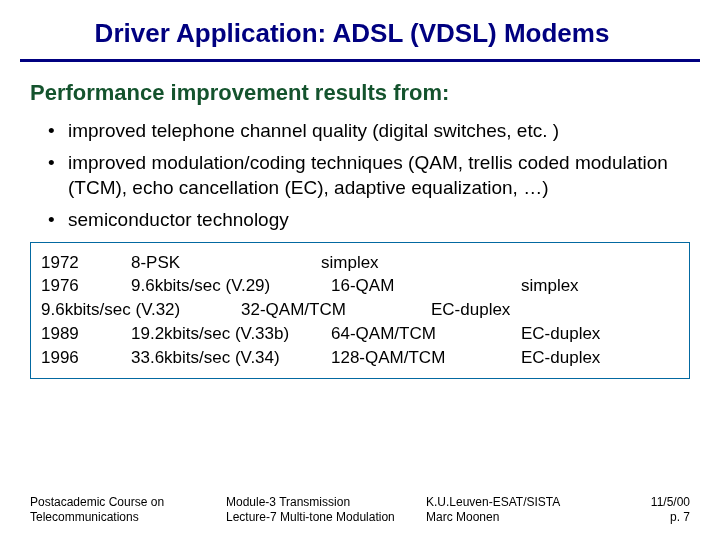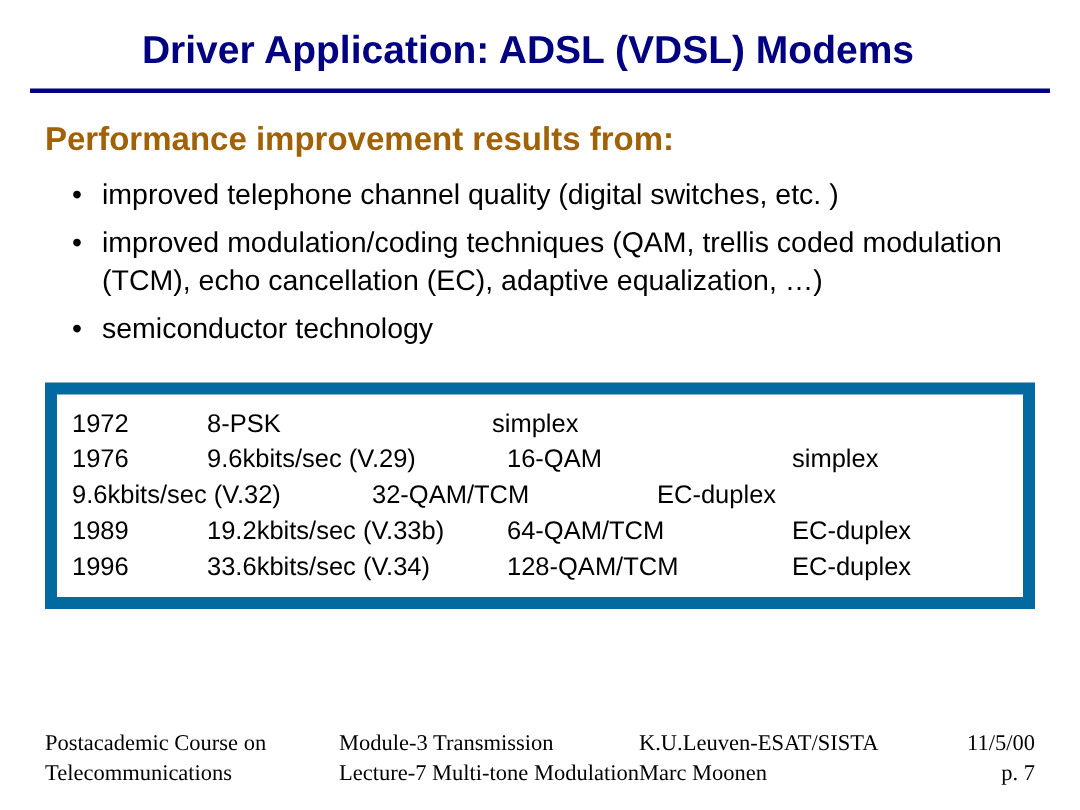--- a/index.html
+++ b/index.html
@@ -18,21 +18,21 @@
     text-align: center;
     padding: 18px 20px 10px 4px;
   }
   .hr {
     border-top: 3px solid #000080;
     margin: 0 20px 18px 20px;
   }
   .subhead {
     font-size: 22px;
     font-weight: bold;
-    color: #a16207;
+    color: #14532d;
     padding: 0 30px 12px 30px;
   }
   .bullets {
     padding: 0 30px 0 48px;
   }
   .bullet {
     display: flex;
     align-items: flex-start;
     font-size: 19px;
     line-height: 1.35;
@@ -41,44 +41,43 @@
   .bullet .dot {
     width: 20px;
     flex-shrink: 0;
     text-align: left;
     color: #000;
   }
   .bullet .txt {
     flex: 1;
   }
   .table-wrap {
-    margin: 22px 30px 0 30px;
-    border: 8px solid #0369a1;
+    margin: 9px 30px 0 30px;
+    border: 1px solid #0369a1;
     padding: 8px 10px;
     font-family: Arial, Helvetica, sans-serif;
   }
   .table-row {
     display: flex;
     font-size: 17px;
     line-height: 1.4;
   }
   .col-year   { width: 90px;  }
   .col-rate   { width: 200px; }
   .col-mod    { width: 190px; }
   .col-duplex { flex: 1; }
   .footer {
     position: absolute;
     bottom: 14px;
     left: 30px;
     right: 30px;
     display: flex;
-    font-size: 15px;
+    font-size: 12px;
     line-height: 1.3;
     color: #000;
-    font-family: Liberation Serif, serif;
   }
   .footer .f1 { width: 160px; }
   .footer .f2 { width: 200px; margin-left: 36px; }
   .footer .f3 { width: 190px; }
   .footer .f4 { flex: 1; text-align: right; }
 </style>
 </head>
 <body>
 
 <div class="title">Driver Application: ADSL (VDSL) Modems</div>

